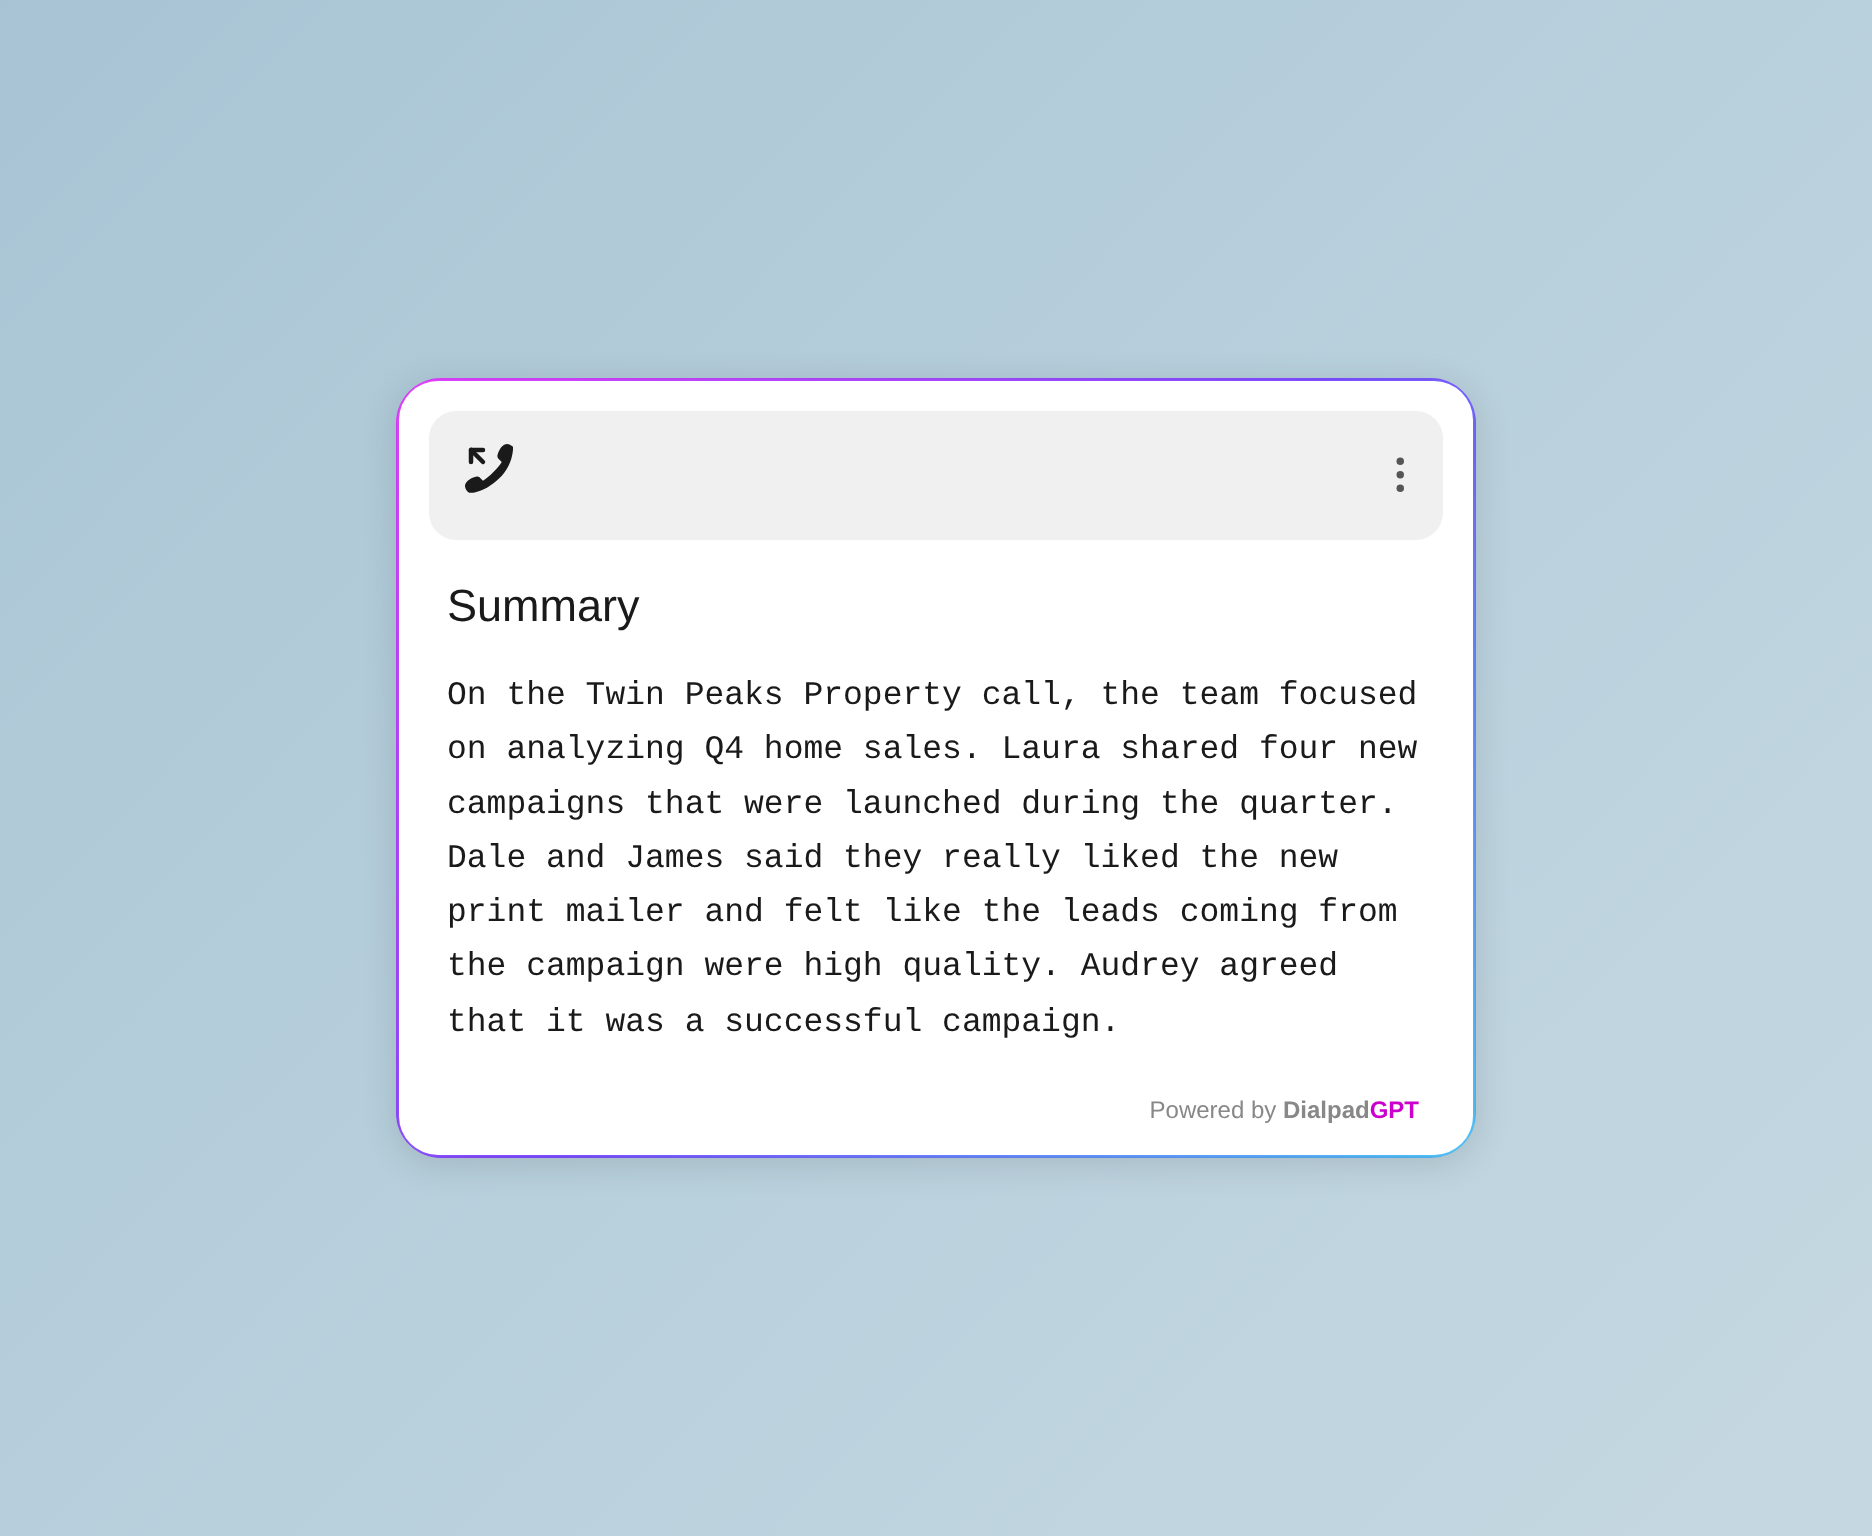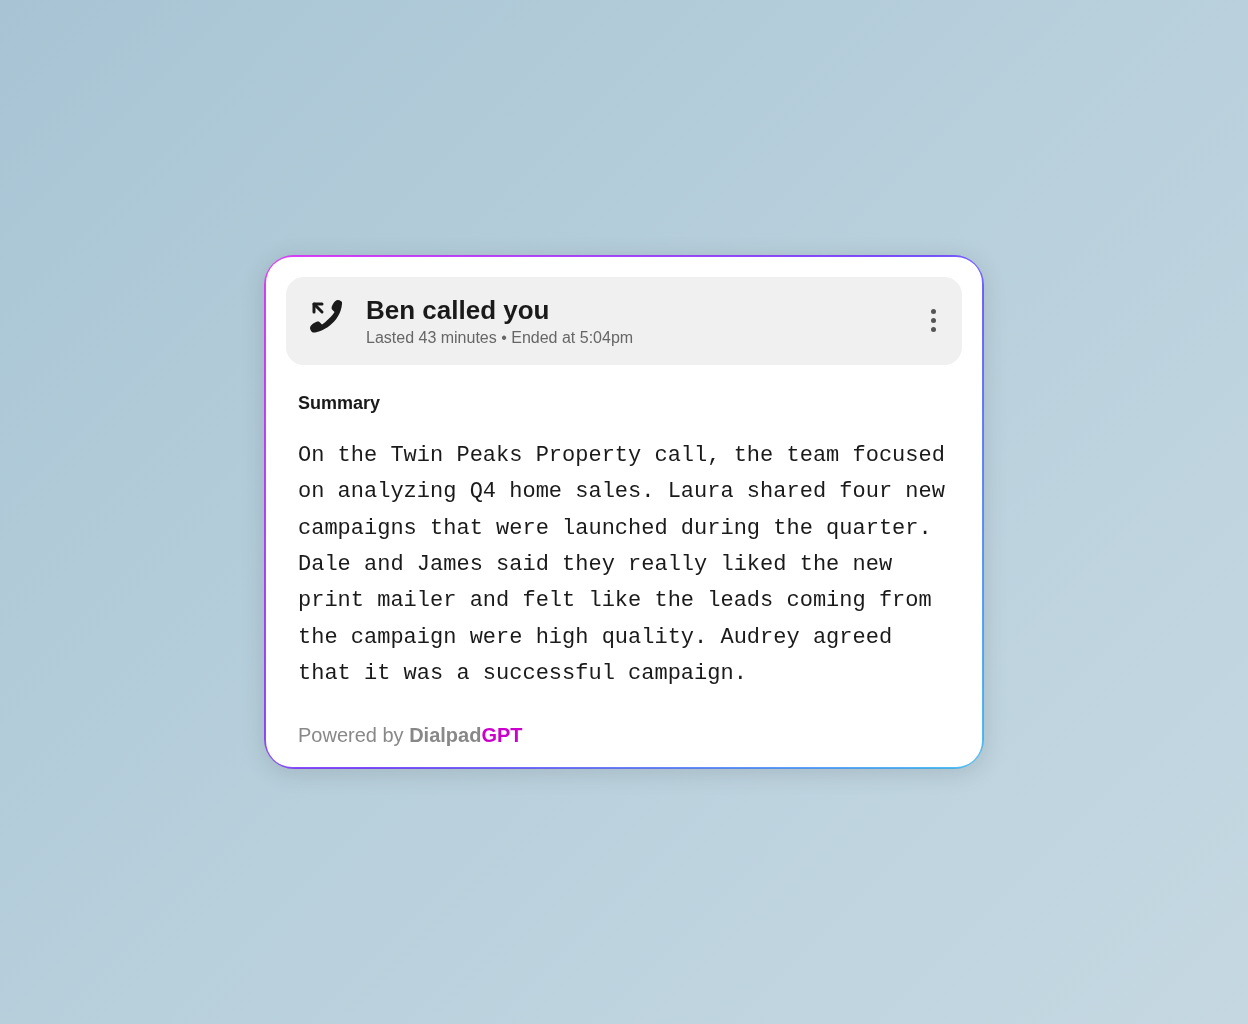--- a/index.html
+++ b/index.html
@@ -97,37 +97,37 @@
       height: 5px;
       background: #555;
       border-radius: 50%;
     }
 
     .summary-section {
       padding: 0 12px;
     }
 
     .summary-heading {
-      font-size: 18px;
-      font-weight: 700;
+      font-size: 30px;
+      font-weight: 400;
       color: #1a1a1a;
       margin-bottom: 24px;
     }
 
     .summary-text {
       font-size: 22px;
       line-height: 1.65;
       color: #1a1a1a;
       margin-bottom: 32px;
       font-family: Liberation Mono, monospace;
     }
 
     .powered-by {
-      text-align: left;
-      font-size: 20px;
+      text-align: right;
+      font-size: 16px;
       color: #888888;
       padding-right: 4px;
     }
 
     .powered-by .brand {
       font-weight: 700;
       color: #888888;
     }
 
     .powered-by .gpt {
@@ -144,24 +144,20 @@
     <div class="call-header-left">
       <span class="phone-icon">
         <svg width="44" height="44" viewBox="0 0 44 44" fill="none" xmlns="http://www.w3.org/2000/svg">
 
           <path d="M8 6C8 6 10 4 12 4C14 4 16 6 17 8C18 10 19 12 18 13.5L15.5 16C17.5 19.5 24.5 26.5 28 28.5L30.5 26C32 25 34 26 36 27C38 28 40 30 40 32C40 34 38 36 38 36C35 39 10 30 8 8L8 6Z" fill="#1a1a1a"></path>
 
           <path d="M28 8 L36 8 L36 16" stroke="#1a1a1a" stroke-width="3" stroke-linecap="round" stroke-linejoin="round"></path>
           <path d="M36 8 L28 16" stroke="#1a1a1a" stroke-width="3" stroke-linecap="round" stroke-linejoin="round"></path>
         </svg>
       </span>
-      <div class="call-info">
-        <span class="call-title">Ben called you</span>
-        <span class="call-meta">Lasted 43 minutes • Ended at 5:04pm</span>
-      </div>
     </div>
     <div class="more-menu">
       <div class="more-dot"></div>
       <div class="more-dot"></div>
       <div class="more-dot"></div>
     </div>
   </div>
 
   <div class="summary-section">
     <h2 class="summary-heading">Summary</h2>

